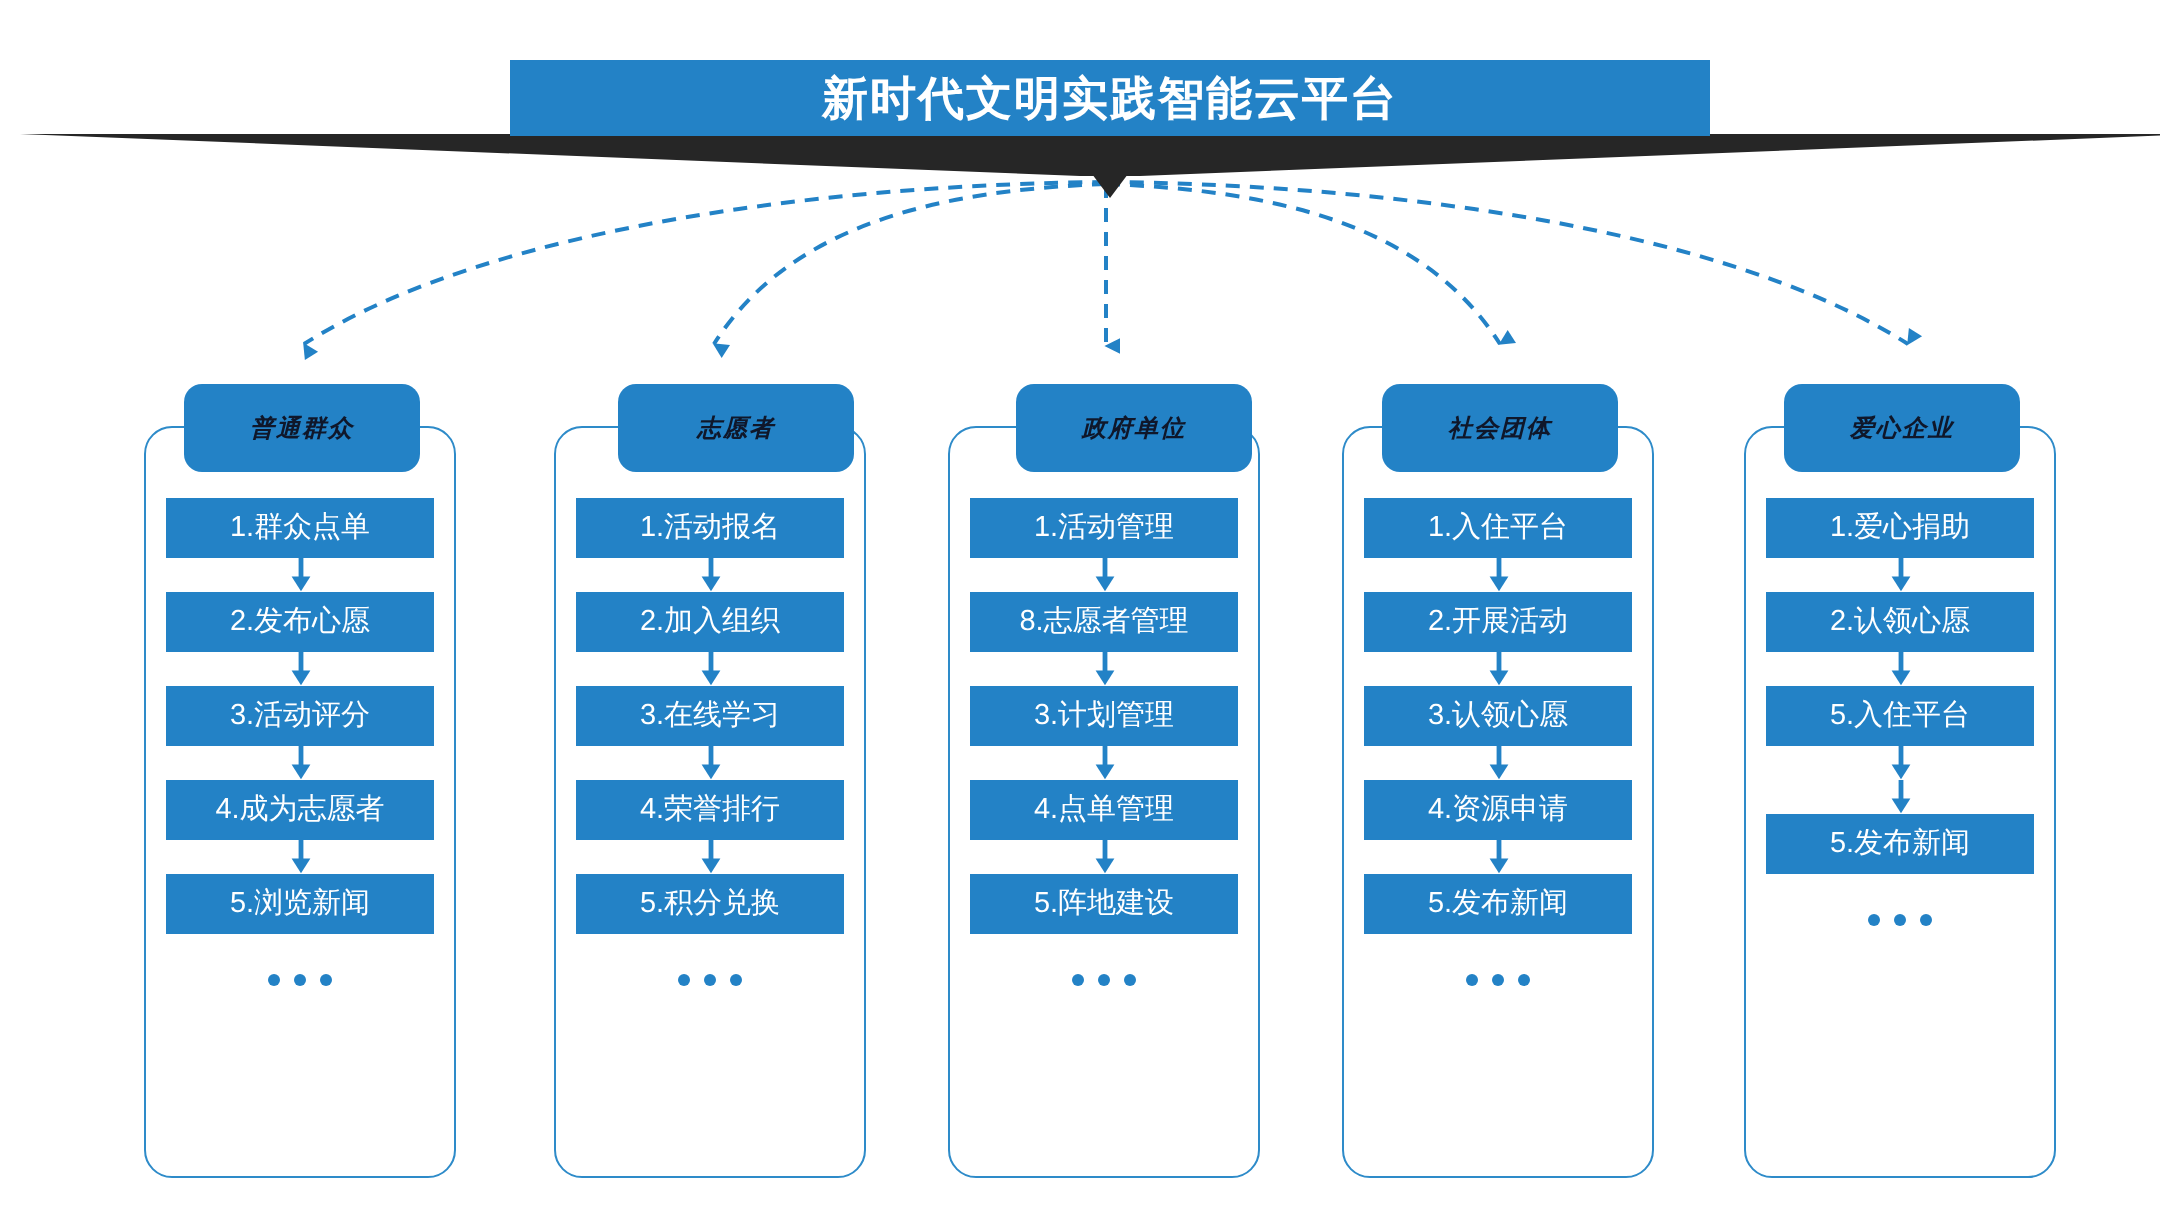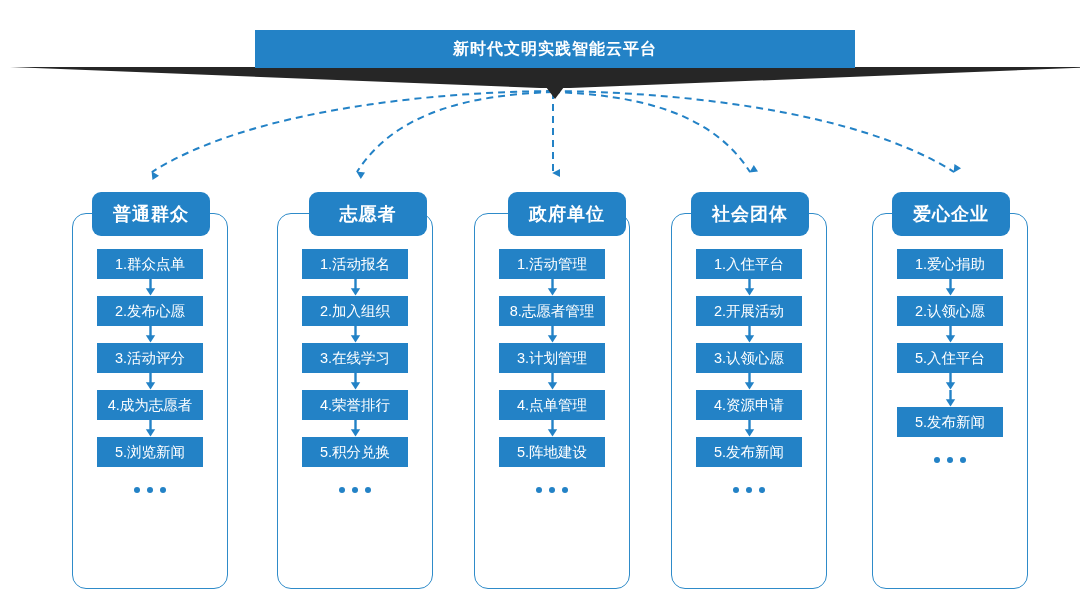--- a/index.html
+++ b/index.html
@@ -32,21 +32,21 @@
     position: absolute;
     inset: 0;
     background: #2382c6;
     display: flex;
     align-items: center;
     justify-content: center;
     z-index: 3;
   }
   .banner-title {
     color: #ffffff;
-    font-size: 16px;
+    font-size: 23px;
     font-weight: bold;
     letter-spacing: 1px;
     line-height: 1;
     text-align: center;
   }
   .banner-shadow {
     position: absolute;
     left: -245px;
     top: 37px;
     width: 1090px;
@@ -108,45 +108,46 @@
     width: 118px;
     height: 44px;
     background: #2382c6;
     border-radius: 9px;
     display: flex;
     align-items: center;
     justify-content: center;
     z-index: 4;
   }
   .column-header-label {
-    color: #ffffff;
-    font-size: 18px;
+    color: #0f172a;
+    font-size: 12px;
     font-weight: bold;
     letter-spacing: 1px;
     line-height: 1;
+    font-style: italic;
   }
   .column-body {
     position: absolute;
     left: 0;
     top: 57px;
     width: 156px;
     display: flex;
     flex-direction: column;
     align-items: center;
     z-index: 3;
   }
   .down-arrow {
     width: 11px;
     height: 17px;
     display: block;
     margin: 0;
     flex: none;
   }
   .step-box {
-    width: 106px;
+    width: 134px;
     height: 30px;
     background: #2382c6;
     display: flex;
     align-items: center;
     justify-content: center;
     box-sizing: border-box;
     flex: none;
   }
   .step-label {
     color: #ffffff;

